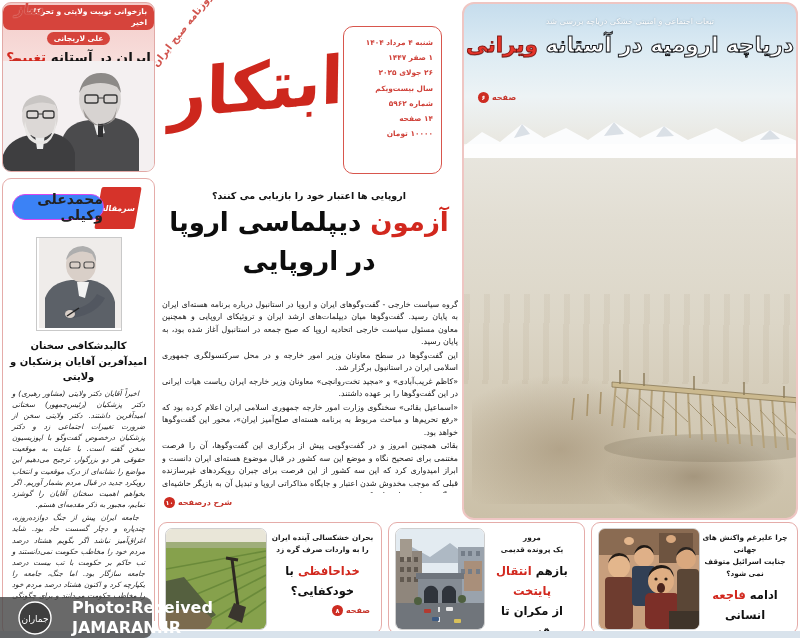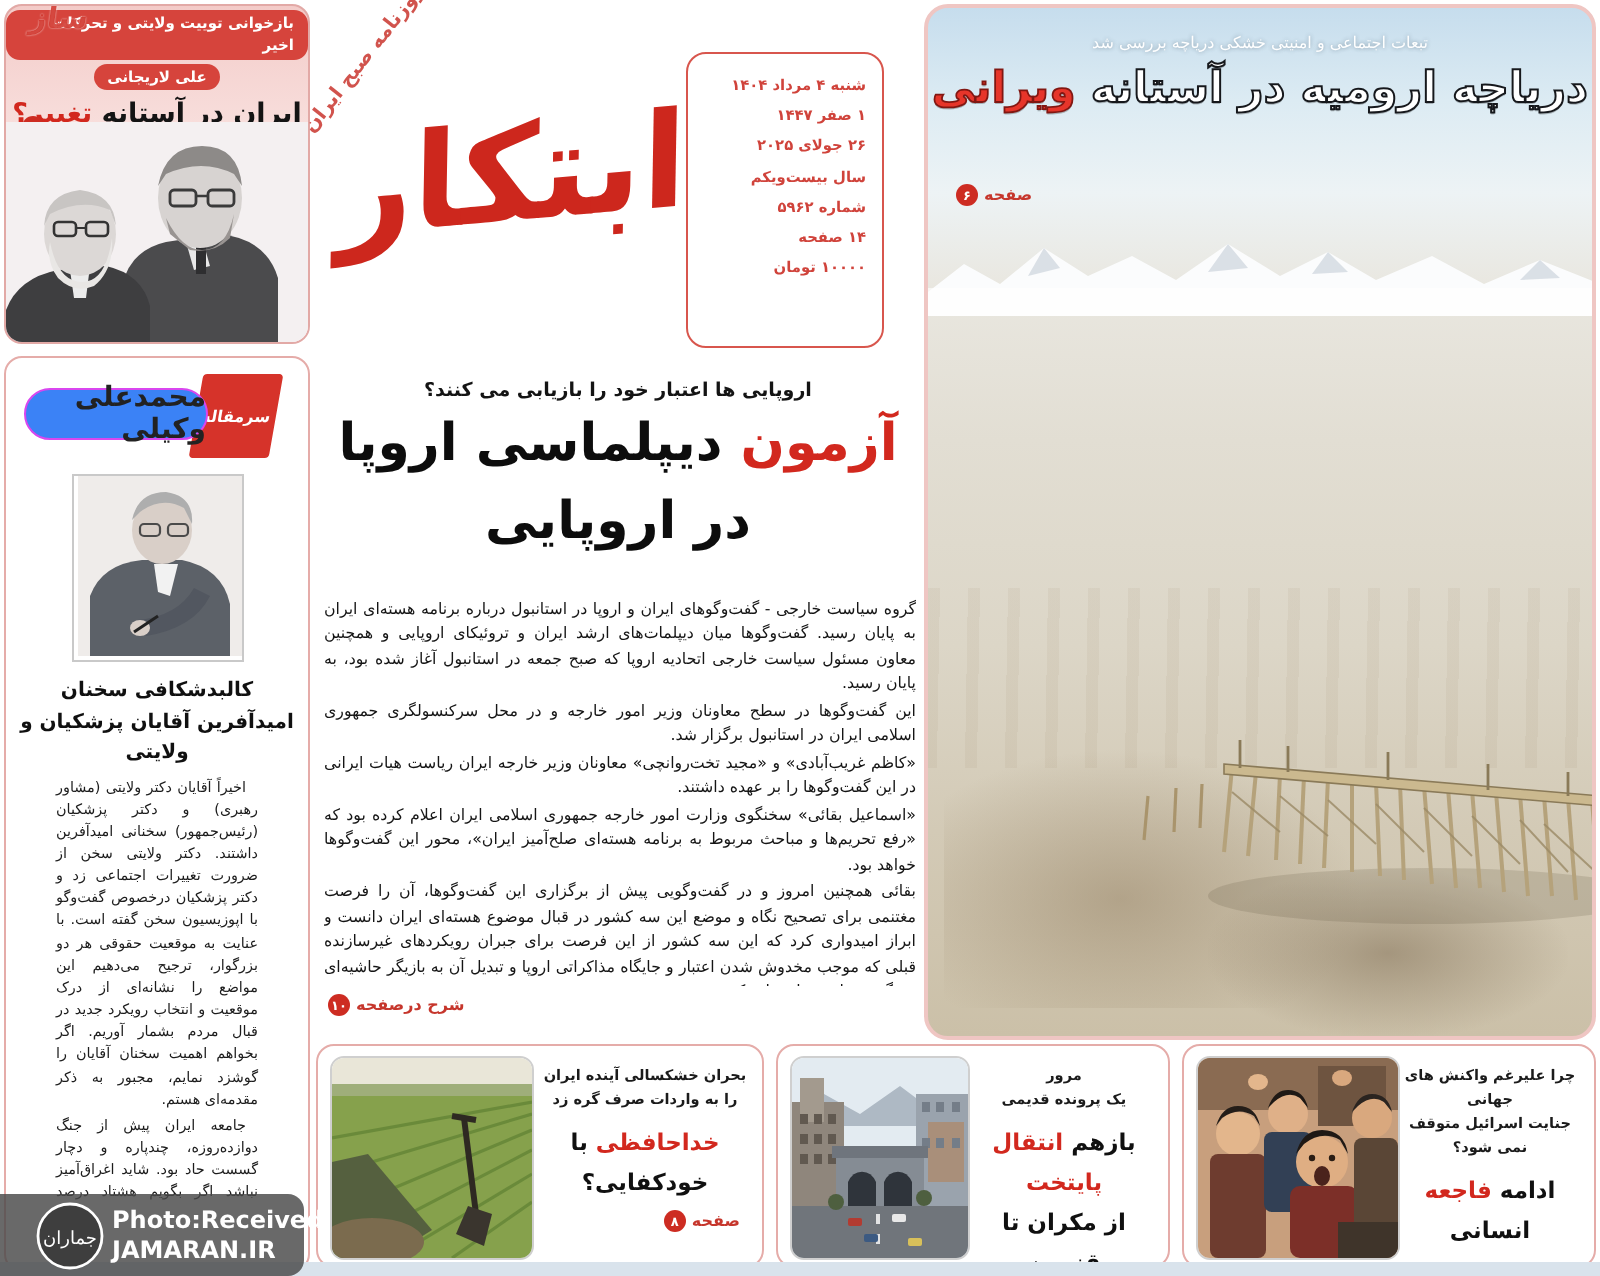--- a/index.html
+++ b/index.html
@@ -22,21 +22,21 @@
                 transform:skewX(-8deg);text-shadow:0 0 1px rgba(255,255,255,.8);}
   
   .ed-box{left:2px;top:178px;width:153px;height:458px;overflow:hidden;padding-top:8px;}
   .ed-tag{position:absolute;right:16px;top:8px;width:40px;height:42px;background:#d6332a;transform:skewX(-10deg);
           display:flex;align-items:center;justify-content:center;color:#fff;font-size:8px;font-weight:bold;border-radius:2px;}
   .ed-pill{position:absolute;right:50px;top:15px;left:9px;height:24px;border:1px solid #d946ef;border-radius:13px;
            display:flex;align-items:center;justify-content:center;font-size:14px;font-weight:bold;color:#222;background:#3b82f6;}
   .ed-photo{margin:50px auto 0;width:84px;height:92px;border:1px solid #c9c9c9;display:block;}
   .ed-title{margin:7px 7px 3px;text-align:center;font-size:10px;font-weight:bold;line-height:1.55;color:#101010;}
   .ed-body{padding:0 9px;font-size:7.2px;line-height:1.55;text-align:justify;color:#1c1c1c;height:212px;overflow:hidden;}
-  .ed-body p{margin:0 16px 2px;text-indent:6px;}
+  .ed-body p{margin:0 0 2px;text-indent:6px;font-style:italic;}
   
   .logo{left:156px;top:-12px;width:200px;height:200px;display:flex;align-items:center;justify-content:center;
         font-size:66px;font-weight:bold;color:#cd271d;transform:rotate(-5deg) skewX(-6deg);line-height:1;overflow:visible;}
   .tagline{left:150px;top:62px;color:#c9362e;font-size:10px;font-weight:bold;transform:rotate(-52deg);
            transform-origin:left top;opacity:.85;}
   .date-panel{left:343px;top:26px;width:99px;height:148px;background:#fff;border:1.3px solid #d8564d;border-radius:10px;
               padding:8px 8px;color:#d0433b;font-size:7.4px;font-weight:bold;line-height:2.05;text-align:right;}
   
   .lead-kicker{left:158px;top:190px;width:302px;text-align:center;font-size:9.5px;font-weight:bold;color:#141414;}
   .lead-headline{left:158px;top:203px;width:302px;text-align:center;font-size:26px;font-weight:bold;color:#0d0d0d;line-height:1.5;}
@@ -57,21 +57,21 @@
   
   .story{top:522px;height:112px;overflow:hidden;}
   .story-img{position:absolute;left:6px;top:5px;height:100px;border:1px solid #cfcfcf;border-radius:7px;overflow:hidden;}
   .story-text{position:absolute;top:9px;right:7px;text-align:center;}
   .story-kicker{font-size:7.3px;font-weight:bold;color:#1b1b1b;line-height:1.65;}
   .story-headline{margin-top:5px;font-size:11.5px;font-weight:bold;color:#101010;line-height:1.75;}
   .story-pg{margin-top:4px;display:flex;justify-content:flex-start;padding-right:4px;}
   
   .wm{left:0;top:597px;width:152px;height:41px;background:rgba(72,72,72,.82);border-radius:0 8px 8px 0;
       display:flex;align-items:center;direction:ltr;z-index:9;}
-  .wm-text{color:#fff;font-weight:bold;font-size:12px;line-height:1.25;margin-left:3px;}
+  .wm-text{color:#fff;font-weight:bold;font-size:16px;line-height:1.25;margin-left:19px;}
   .bottom-strip{left:0;top:631px;width:800px;height:7px;background:#d9e3ec;}
 </style>
 </head>
 <body>
 
 <div class="page">
 
   <div class="abs change-box">
     <span class="pill">بازخوانی توییت ولایتی و تحرکات اخیر</span>
     <span class="pill">علی لاریجانی</span>

